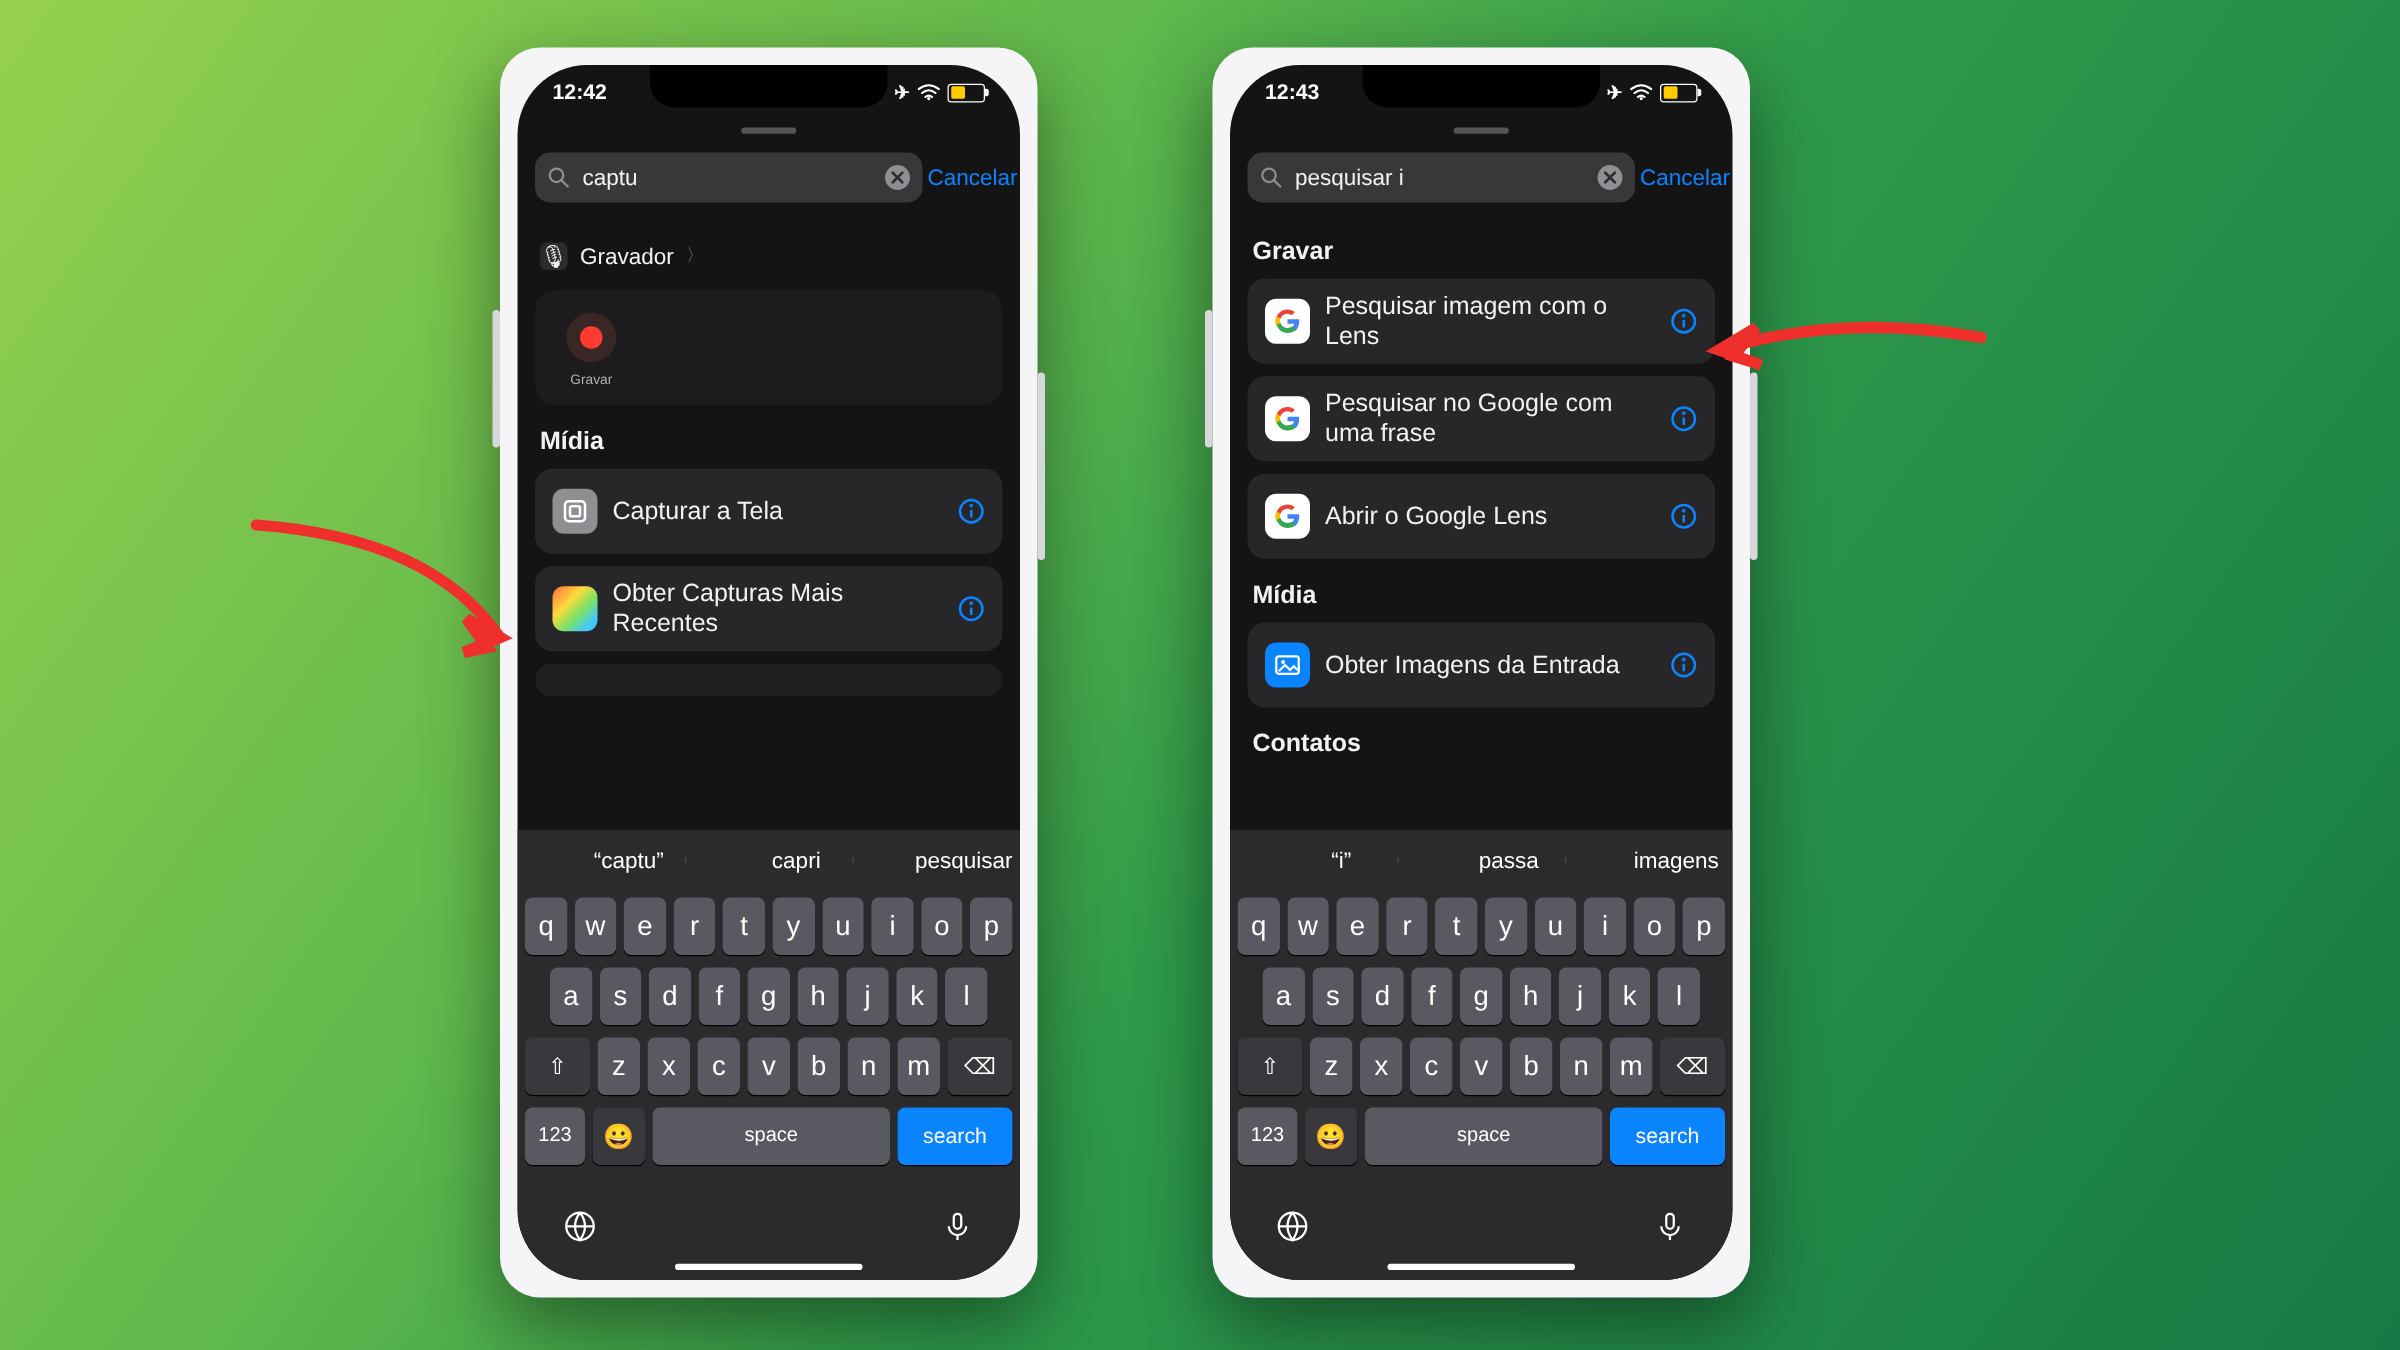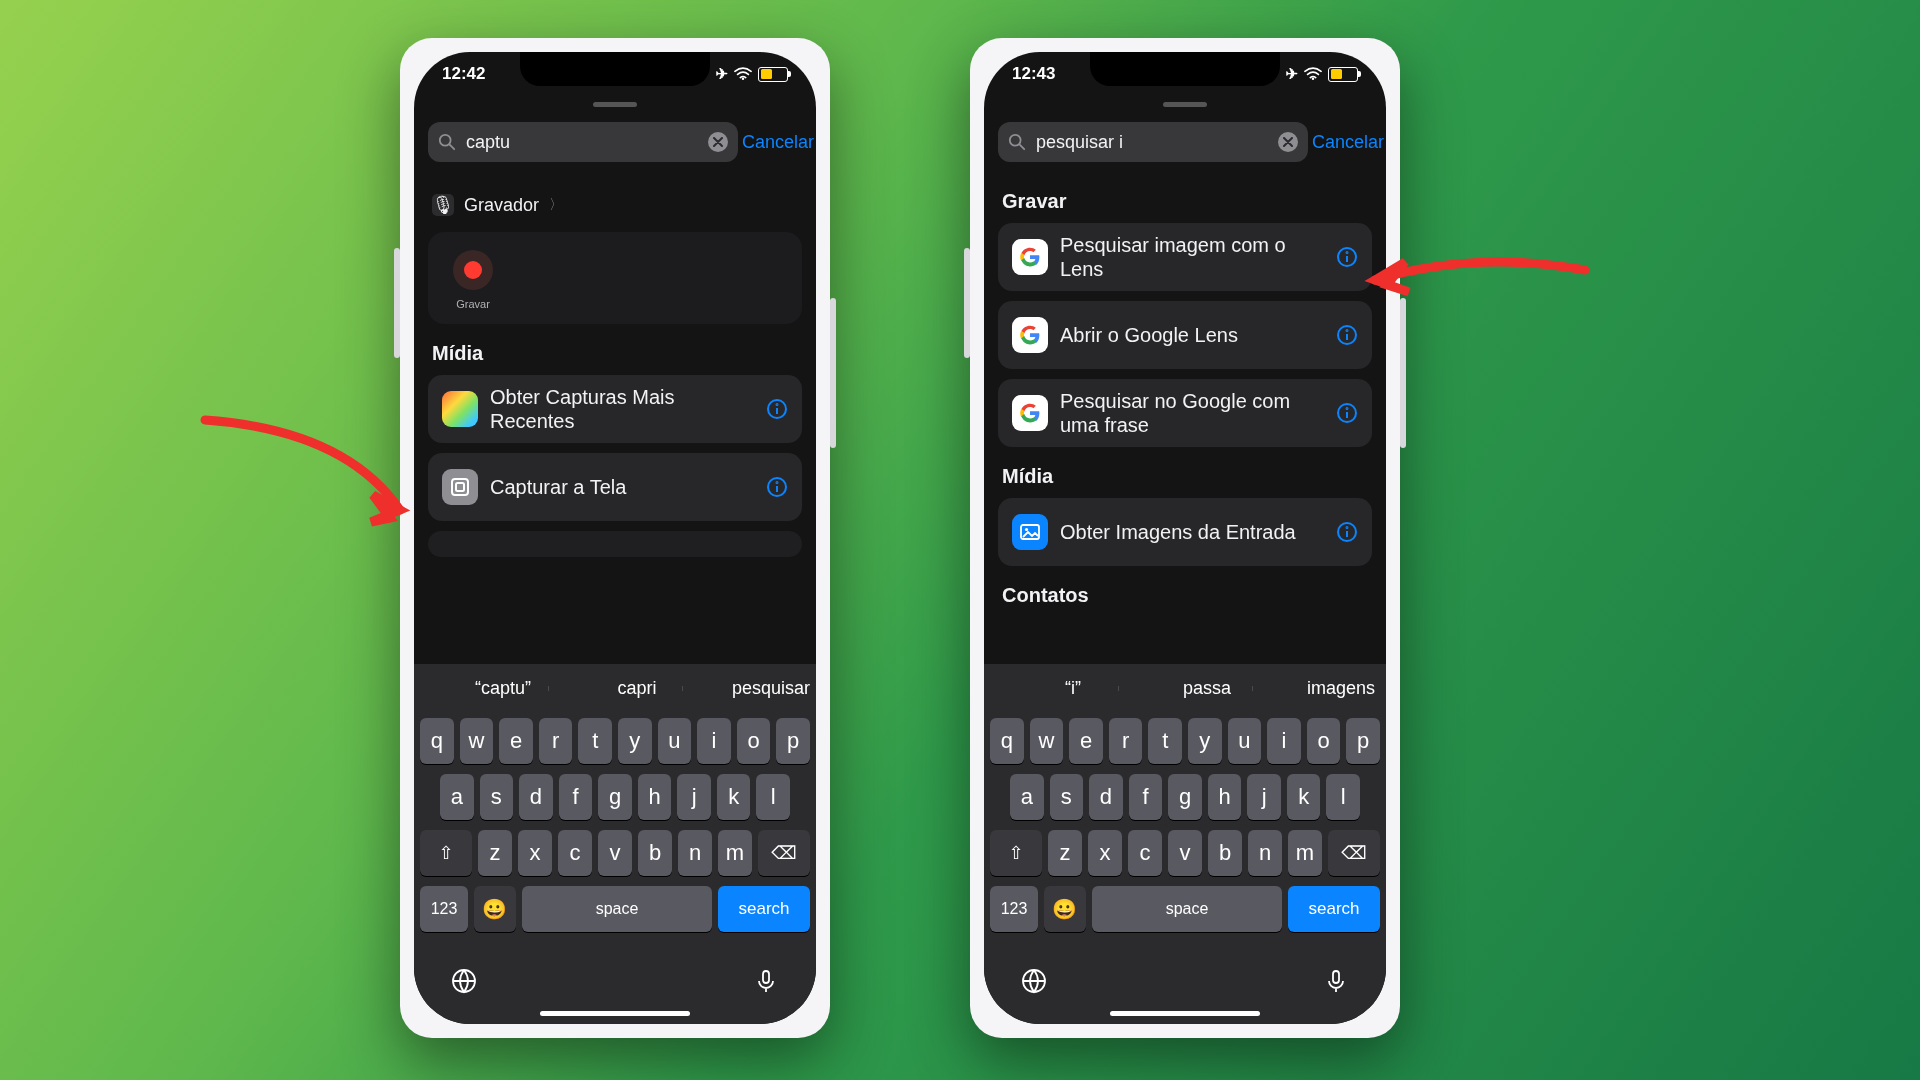--- a/index.html
+++ b/index.html
@@ -224,37 +224,37 @@
               <div class="dot">
                   <i></i>
                 </div>
               <span>Gravar</span>
             </div>
           </div>
 
           <div class="sect-title">Mídia</div>
 
           <div class="row">
-            <span class="icon36 ic-photos"></span>
-            <span class="label">Obter Capturas Mais Recentes</span>
+            <span class="icon36 ic-grey">
+              <svg width="20" height="20" viewBox="0 0 20 20">
+                  <rect x="2" y="2" width="16" height="16" rx="3" fill="none" stroke="#fff" stroke-width="2"></rect>
+                  <rect x="6" y="6" width="8" height="8" rx="1.5" fill="none" stroke="#fff" stroke-width="2"></rect>
+                </svg>
+            </span>
+            <span class="label">Capturar a Tela</span>
             <span class="info"><svg viewBox="0 0 22 22">
                   <circle cx="11" cy="11" r="9"></circle>
                   <line x1="11" y1="10" x2="11" y2="16"></line>
                   <circle cx="11" cy="6.5" r="0.5" fill="#0a84ff" stroke="#0a84ff"></circle>
                 </svg></span>
           </div>
 
           <div class="row">
-            <span class="icon36 ic-grey">
-              <svg width="20" height="20" viewBox="0 0 20 20">
-                  <rect x="2" y="2" width="16" height="16" rx="3" fill="none" stroke="#fff" stroke-width="2"></rect>
-                  <rect x="6" y="6" width="8" height="8" rx="1.5" fill="none" stroke="#fff" stroke-width="2"></rect>
-                </svg>
-            </span>
-            <span class="label">Capturar a Tela</span>
+            <span class="icon36 ic-photos"></span>
+            <span class="label">Obter Capturas Mais Recentes</span>
             <span class="info"><svg viewBox="0 0 22 22">
                   <circle cx="11" cy="11" r="9"></circle>
                   <line x1="11" y1="10" x2="11" y2="16"></line>
                   <circle cx="11" cy="6.5" r="0.5" fill="#0a84ff" stroke="#0a84ff"></circle>
                 </svg></span>
           </div>
 
           <div class="row" style="margin-top:10px;height:18px;min-height:18px;padding:4px 14px;opacity:.6"></div>
         </div>
 
@@ -381,38 +381,38 @@
 
           <div class="row">
             <span class="icon36 ic-white">
               <svg class="g-logo" viewBox="0 0 48 48">
                   <path fill="#EA4335" d="M24 9.5c3.9 0 6.6 1.7 8.1 3.1l5.9-5.9C34.5 3.4 29.7 1.5 24 1.5 14.8 1.5 6.9 6.9 3.3 14.7l6.9 5.4C12 14 17.5 9.5 24 9.5z"></path>
                   <path fill="#4285F4" d="M46.5 24.5c0-1.6-.1-3.1-.4-4.5H24v9h12.7c-.6 3-2.4 5.6-5 7.3l7.7 6C43.9 38 46.5 31.9 46.5 24.5z"></path>
                   <path fill="#FBBC05" d="M10.2 28.9c-.5-1.5-.8-3.1-.8-4.9s.3-3.4.8-4.9l-6.9-5.4C1.6 17 0.5 20.4 0.5 24s1.1 7 2.8 10.3l6.9-5.4z"></path>
                   <path fill="#34A853" d="M24 46.5c6.5 0 11.9-2.1 15.9-5.8l-7.7-6c-2.1 1.4-4.9 2.3-8.2 2.3-6.5 0-12-4.5-13.8-10.6l-6.9 5.4C6.9 41.1 14.8 46.5 24 46.5z"></path>
                 </svg>
             </span>
-            <span class="label">Abrir o Google Lens</span>
+            <span class="label">Pesquisar no Google com uma frase</span>
             <span class="info"><svg viewBox="0 0 22 22">
                   <circle cx="11" cy="11" r="9"></circle>
                   <line x1="11" y1="10" x2="11" y2="16"></line>
                   <circle cx="11" cy="6.5" r="0.5" fill="#0a84ff" stroke="#0a84ff"></circle>
                 </svg></span>
           </div>
 
           <div class="row">
             <span class="icon36 ic-white">
               <svg class="g-logo" viewBox="0 0 48 48">
                   <path fill="#EA4335" d="M24 9.5c3.9 0 6.6 1.7 8.1 3.1l5.9-5.9C34.5 3.4 29.7 1.5 24 1.5 14.8 1.5 6.9 6.9 3.3 14.7l6.9 5.4C12 14 17.5 9.5 24 9.5z"></path>
                   <path fill="#4285F4" d="M46.5 24.5c0-1.6-.1-3.1-.4-4.5H24v9h12.7c-.6 3-2.4 5.6-5 7.3l7.7 6C43.9 38 46.5 31.9 46.5 24.5z"></path>
                   <path fill="#FBBC05" d="M10.2 28.9c-.5-1.5-.8-3.1-.8-4.9s.3-3.4.8-4.9l-6.9-5.4C1.6 17 0.5 20.4 0.5 24s1.1 7 2.8 10.3l6.9-5.4z"></path>
                   <path fill="#34A853" d="M24 46.5c6.5 0 11.9-2.1 15.9-5.8l-7.7-6c-2.1 1.4-4.9 2.3-8.2 2.3-6.5 0-12-4.5-13.8-10.6l-6.9 5.4C6.9 41.1 14.8 46.5 24 46.5z"></path>
                 </svg>
             </span>
-            <span class="label">Pesquisar no Google com uma frase</span>
+            <span class="label">Abrir o Google Lens</span>
             <span class="info"><svg viewBox="0 0 22 22">
                   <circle cx="11" cy="11" r="9"></circle>
                   <line x1="11" y1="10" x2="11" y2="16"></line>
                   <circle cx="11" cy="6.5" r="0.5" fill="#0a84ff" stroke="#0a84ff"></circle>
                 </svg></span>
           </div>
 
           <div class="sect-title">Mídia</div>
 
           <div class="row">

